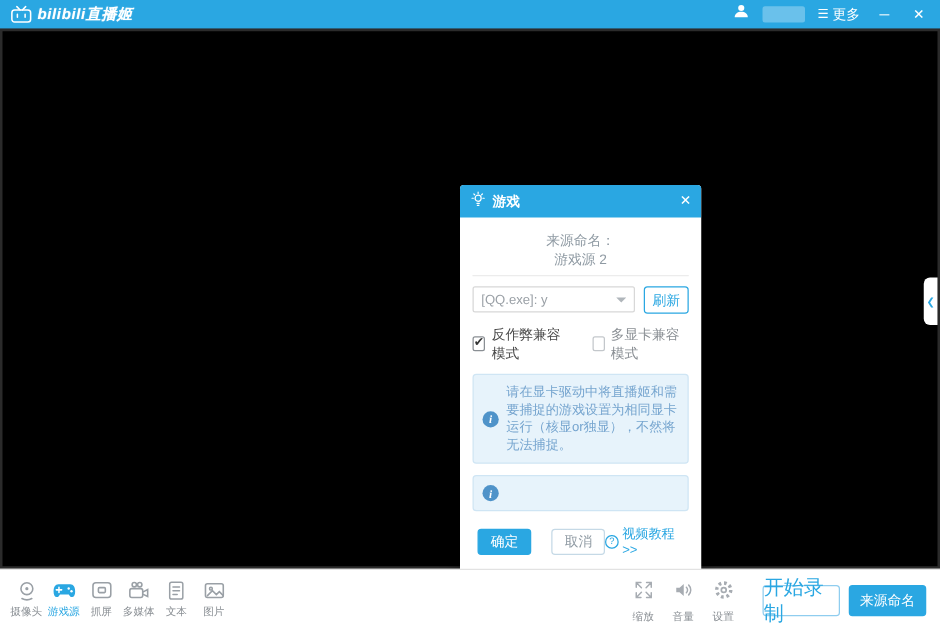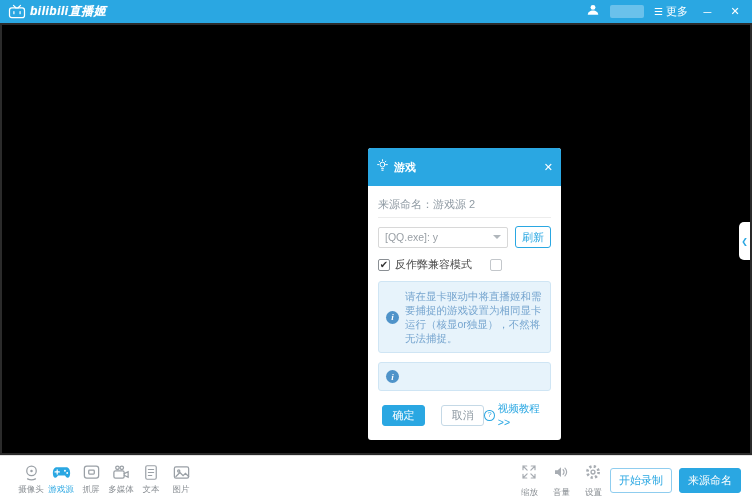--- a/index.html
+++ b/index.html
@@ -24,32 +24,32 @@
   
   .canvas { position:absolute; top:23px; left:0; width:752px; height:432px;
     background:#000; border:2px solid #2b2b2b; }
   .edge-tab { position:absolute; top:197px; right:0; width:11px; height:38px;
     background:#fff; border-radius:5px 0 0 5px; display:flex; align-items:center;
     justify-content:center; color:#2aa7e2; font-size:8px; box-shadow:-1px 1px 3px rgba(0,0,0,.4); }
 
   
   .dialog { position:absolute; left:368px; top:148px; width:193px;
     background:#fff; border-radius:3px; box-shadow:0 4px 14px rgba(0,0,0,.5); overflow:hidden; }
-  .dlg-header { height:38px; background:#2aa7e2; display:flex; align-items:center;
+  .dlg-header { height:26px; background:#2aa7e2; display:flex; align-items:center;
     padding:0 8px; gap:5px; }
   .dlg-title { color:#fff; font-size:11px; font-weight:bold; }
   .dlg-close { margin-left:auto; color:#fff; font-size:11px; line-height:1; cursor:default; }
   .dlg-body { padding:6px 10px 8px; }
 
   .name-row { display:flex; align-items:center; padding:5px 0 5px; border-bottom:1px solid #ececec;
-    font-size:11px; color:#8f9aa3; }
+    font-size:11px; color:#8f9aa3;flex-direction:column; }
   .name-value { color:#8f9aa3; border:none; outline:none; font-size:11px; flex:1;
     font-family:inherit; background:transparent; }
 
-  .select-row { margin-top:8px; display:flex; align-items:center; }
+  .select-row { margin-top:8px; display:flex; }
   .select-box { flex:1; height:21px; border:1px solid #d8d8d8; border-radius:2px;
     display:flex; align-items:center; padding:0 6px; font-size:10.5px; color:#9aa0a6; }
   .select-caret { margin-left:auto; width:0; height:0; border-left:4px solid transparent;
     border-right:4px solid transparent; border-top:4px solid #b0b6bb; }
   .refresh-btn { margin-left:7px; width:36px; height:22px; background:#fff;
     border:1px solid #2aa7e2; border-radius:3px; color:#2aa7e2; font-size:11px;
     display:flex; align-items:center; justify-content:center; cursor:default; }
 
   .check-row { margin-top:9px; display:flex; align-items:center; font-size:11px; }
   .check-item { display:flex; align-items:center; gap:5px; }
@@ -75,36 +75,36 @@
     color:#8f9aa3; font-size:11px; display:flex; align-items:center; justify-content:center;
     margin-left:16px; cursor:default; }
   .tutorial-link { margin-left:auto; display:flex; align-items:center; gap:3px;
     color:#2aa7e2; font-size:10.5px; cursor:default; }
   .tutorial-icon { width:11px; height:11px; border:1px solid #2aa7e2; border-radius:50%;
     display:flex; align-items:center; justify-content:center; font-size:7.5px; line-height:1; }
 
   
   .bottombar { position:absolute; top:455px; left:0; width:752px; height:45px;
     background:#fff; border-top:1px solid #e2e2e2; }
-  .sources { position:absolute; left:16px; top:3px; display:flex; }
+  .sources { position:absolute; left:6px; top:3px; display:flex; }
   .source-item { width:30px; display:flex; flex-direction:column; align-items:center;
     gap:2px; padding-top:4px; color:#9aa0a6; cursor:default; }
   .source-item .s-label { font-size:8.5px; color:#8a8f94; white-space:nowrap; }
   .source-item.active { color:#2aa7e2; }
   .source-item.active .s-label { color:#2aa7e2; }
   .source-item svg { display:block; }
 
   .controls { position:absolute; left:506px; top:3px; display:flex; }
-  .control-item { width:32px; display:flex; flex-direction:column; align-items:flex-end;
+  .control-item { width:32px; display:flex; flex-direction:column; align-items:flex-start;
     gap:2px; padding-top:4px; color:#a7acb2; cursor:default; }
   .control-item .c-label { font-size:8.5px; color:#8a8f94; white-space:nowrap; }
 
   .record-btn { position:absolute; left:610px; top:12px; width:62px; height:25px;
     background:#fff; border:1px solid #8fcdef; border-radius:3px; color:#2aa7e2;
-    font-size:11px; display:flex; align-items:center; justify-content:center; cursor:default; }
+    font-size:16px; display:flex; align-items:center; justify-content:center; cursor:default; }
   .stream-btn { position:absolute; left:679px; top:12px; width:62px; height:25px;
     background:#2aa7e2; border:1px solid #2aa7e2; border-radius:3px; color:#fff;
     font-size:11px; display:flex; align-items:center; justify-content:center; cursor:default; }
 </style>
 </head>
 <body>
 
 <div class="app">
 
   <div class="titlebar">
@@ -166,20 +166,21 @@
         <div class="refresh-btn">刷新</div>
       </div>
 
       <div class="check-row">
         <div class="check-item first">
           <span class="checkbox">✔</span>
           <span>反作弊兼容模式</span>
         </div>
         <div class="check-item second">
           <span class="checkbox unchecked"></span>
+          <span>多显卡兼容模式</span>
         </div>
       </div>
 
       <div class="info-box">
         <span class="info-icon">i</span>
         <span class="info-text">请在显卡驱动中将直播姬和需要捕捉的游戏设置为相同显卡运行（核显or独显），不然将无法捕捉。</span>
       </div>
 
       <div class="info-box">
         <span class="info-icon">i</span>

